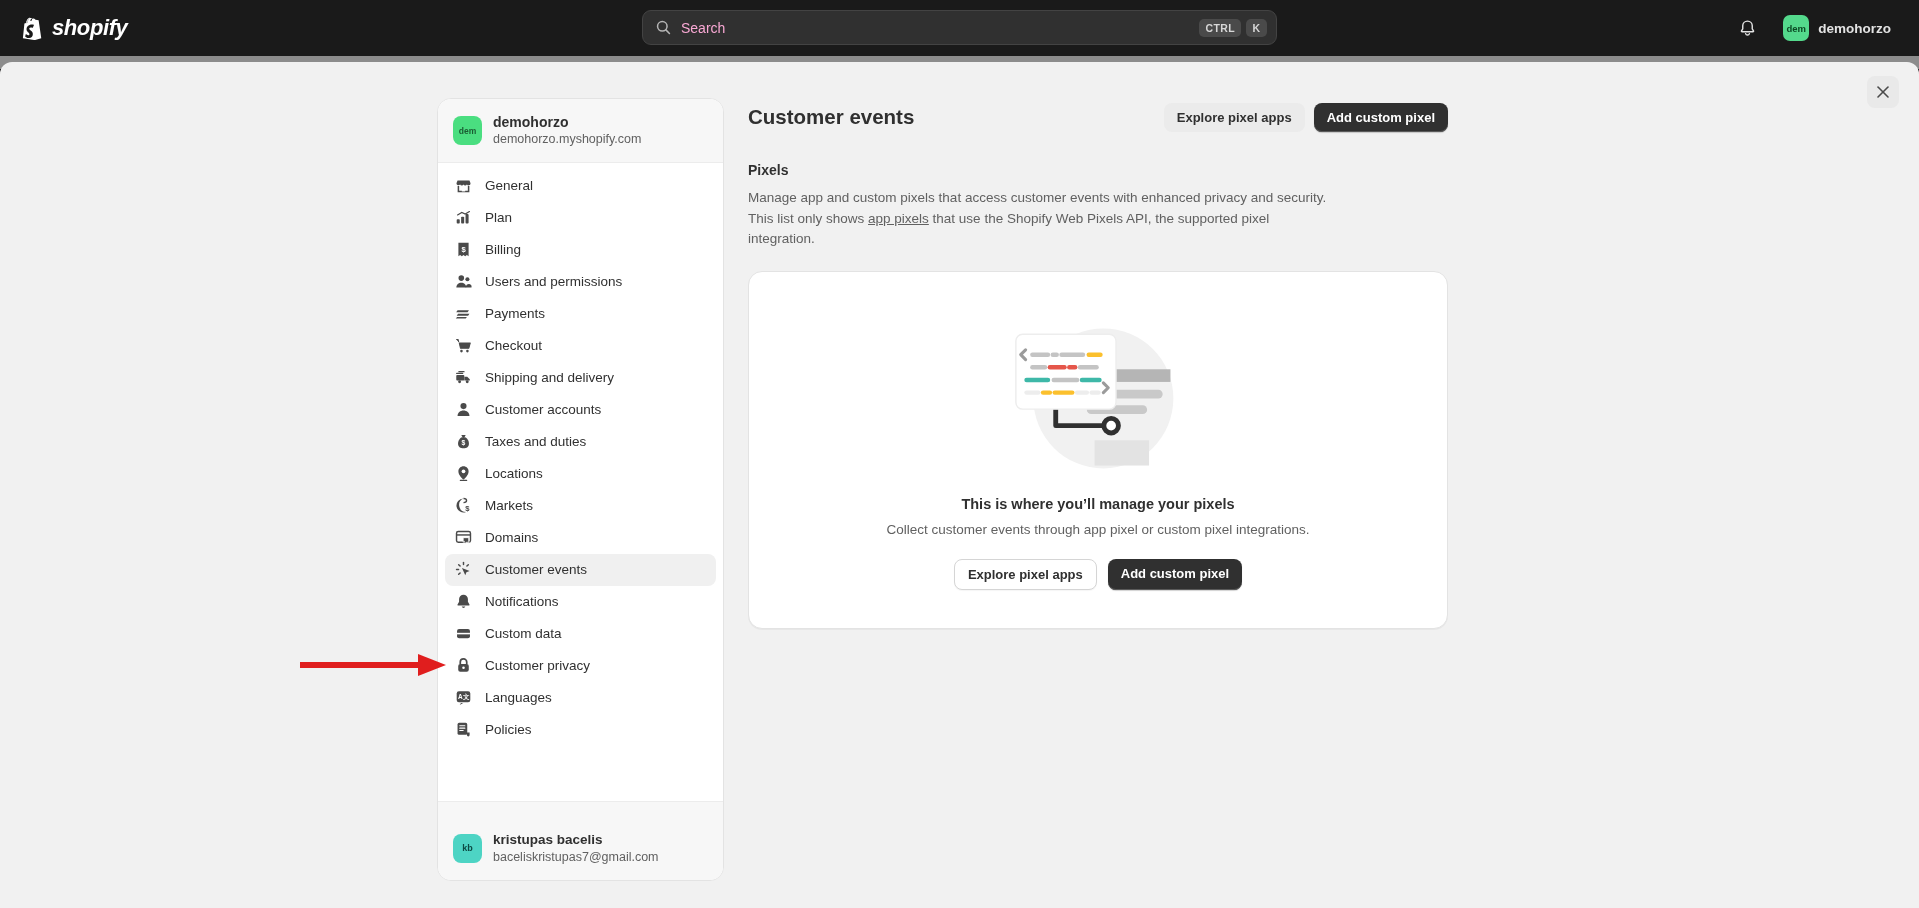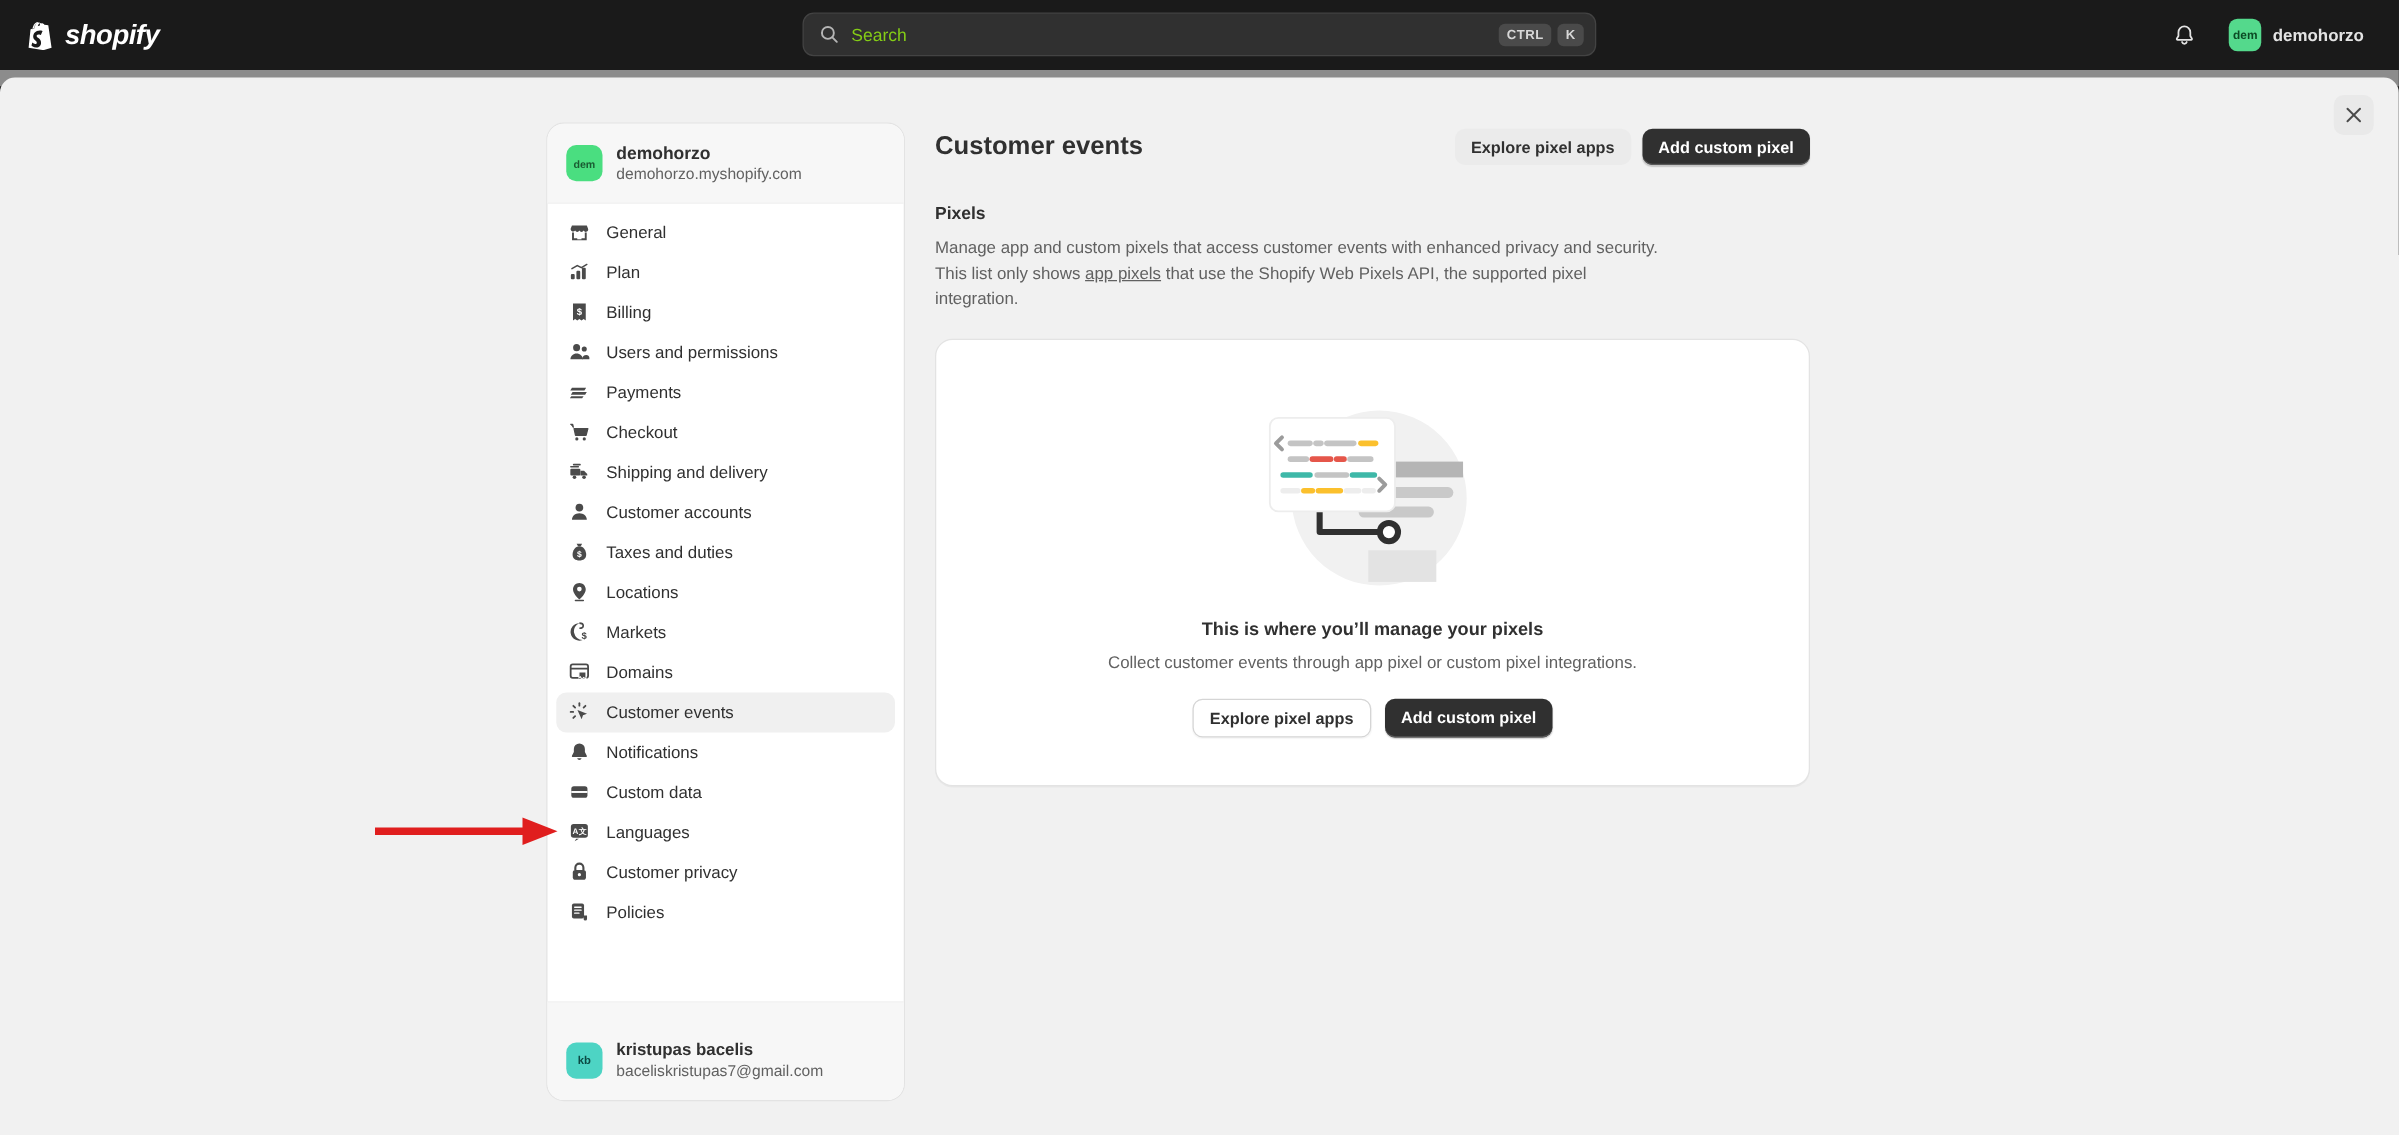--- a/index.html
+++ b/index.html
@@ -27,21 +27,21 @@
   }
   .search-wrap {
     position: absolute; left: 642px; top: 10px;
     width: 635px; height: 35px;
     background: #303030; border: 1px solid #434343;
     border-radius: 9px;
     display: flex; align-items: center; padding: 0 9px 0 12px;
   }
   .search-icon { width: 17px; height: 17px; flex: 0 0 17px; }
   .search-text {
-    margin-left: 9px; color: #84cc16; font-size: 14px; flex: 1;
+    margin-left: 9px; color: #f9a8d4; font-size: 14px; flex: 1;
   }
   .kbd-group { display: flex; gap: 5px; padding-left: 28px; }
   .kbd {
     background: #4a4a4a; color: #d7d7d7;
     border-radius: 5px; font-size: 10.5px; font-weight: 600;
     padding: 3px 6px; min-width: 21px; text-align: center;
     letter-spacing: 0.4px;
   }
   .top-right {
     position: absolute; right: 20px; top: 0; height: 56px;
@@ -410,38 +410,38 @@
               <rect x="2.4" y="4.6" width="15.2" height="11" rx="2.4" fill="#4a4a4a"></rect>
               <rect x="2.4" y="9.2" width="15.2" height="1.8" fill="#fff"></rect>
             </svg>
         </span>
         <span class="navlabel">Custom data</span>
       </div>
 
       <div class="navitem">
         <span class="navicon">
           <svg width="17" height="17" viewBox="0 0 20 20">
+              <path d="M6.2 8.4V6a3.8 3.8 0 0 1 7.6 0v2.4" fill="none" stroke="#4a4a4a" stroke-width="2"></path>
+              <rect x="3.8" y="8.2" width="12.4" height="9.2" rx="2.4" fill="#4a4a4a"></rect>
+              <circle cx="10" cy="12.6" r="1.5" fill="#fff"></circle>
+            </svg>
+        </span>
+        <span class="navlabel">Customer privacy</span>
+      </div>
+
+      <div class="navitem">
+        <span class="navicon">
+          <svg width="17" height="17" viewBox="0 0 20 20">
               <rect x="2" y="2.6" width="16" height="13" rx="2.6" fill="#4a4a4a"></rect>
               <path d="M7 16.4l-1.4 2.4 4-2.4H7z" fill="#4a4a4a"></path>
               <text x="6.4" y="11.6" font-size="7.6" font-weight="700" fill="#fff" text-anchor="middle" font-family="Liberation Sans">A</text>
               <text x="13.2" y="11.6" font-size="7.6" font-weight="700" fill="#fff" text-anchor="middle" font-family="Liberation Sans">文</text>
             </svg>
         </span>
         <span class="navlabel">Languages</span>
-      </div>
-
-      <div class="navitem">
-        <span class="navicon">
-          <svg width="17" height="17" viewBox="0 0 20 20">
-              <path d="M6.2 8.4V6a3.8 3.8 0 0 1 7.6 0v2.4" fill="none" stroke="#4a4a4a" stroke-width="2"></path>
-              <rect x="3.8" y="8.2" width="12.4" height="9.2" rx="2.4" fill="#4a4a4a"></rect>
-              <circle cx="10" cy="12.6" r="1.5" fill="#fff"></circle>
-            </svg>
-        </span>
-        <span class="navlabel">Customer privacy</span>
       </div>
 
       <div class="navitem">
         <span class="navicon">
           <svg width="17" height="17" viewBox="0 0 20 20">
               <rect x="3" y="2.2" width="11.4" height="14" rx="1.8" fill="#4a4a4a"></rect>
               <path d="M5.6 5.6h6M5.6 8.4h6M5.6 11.2h4" stroke="#fff" stroke-width="1.3" stroke-linecap="round"></path>
               <path d="M14.4 13.4h2.8v3.2a1.6 1.6 0 0 1-3.2 0v-3.2z" fill="#4a4a4a"></path>
             </svg>
         </span>

